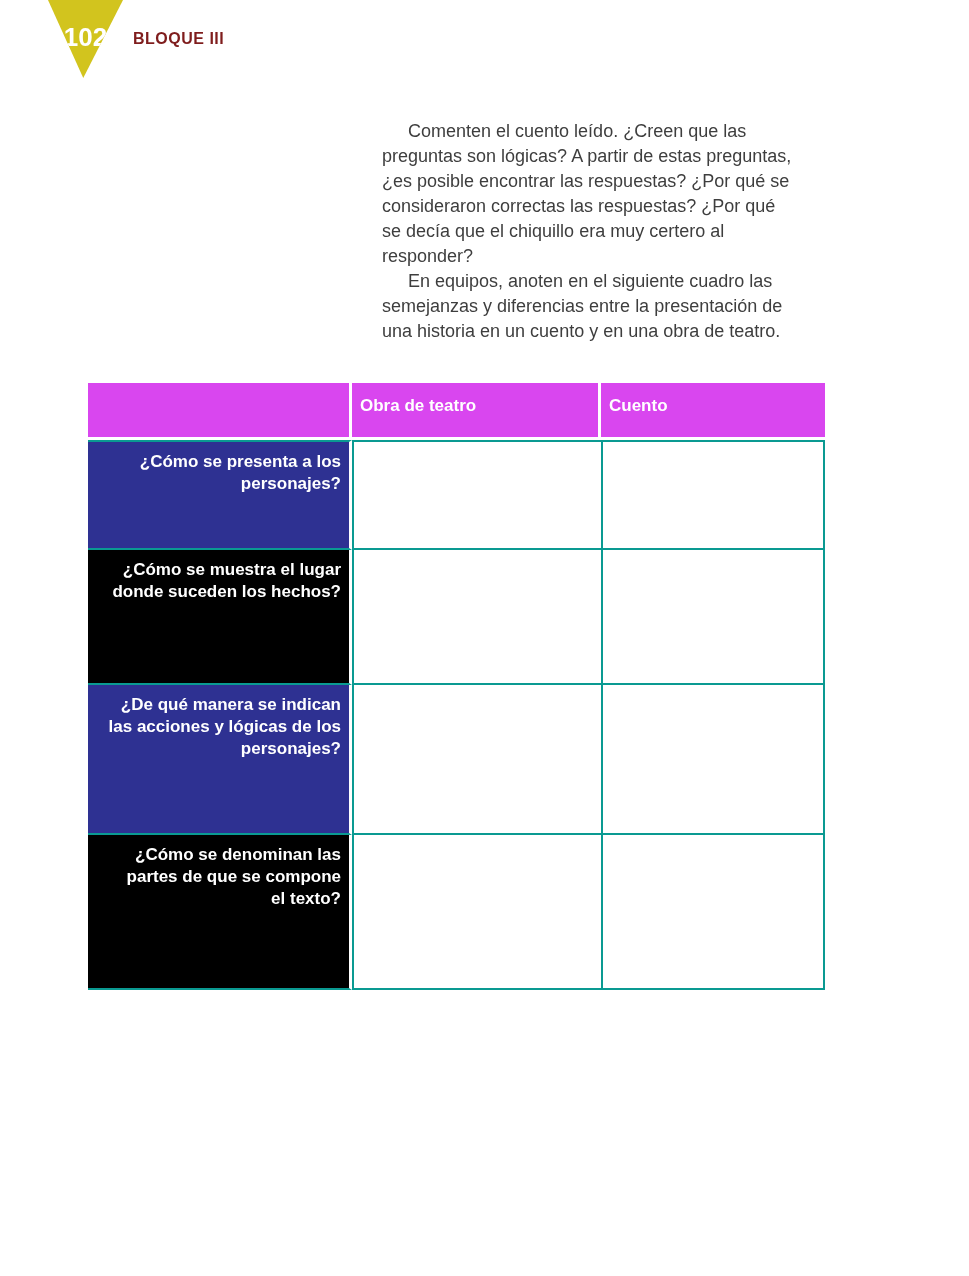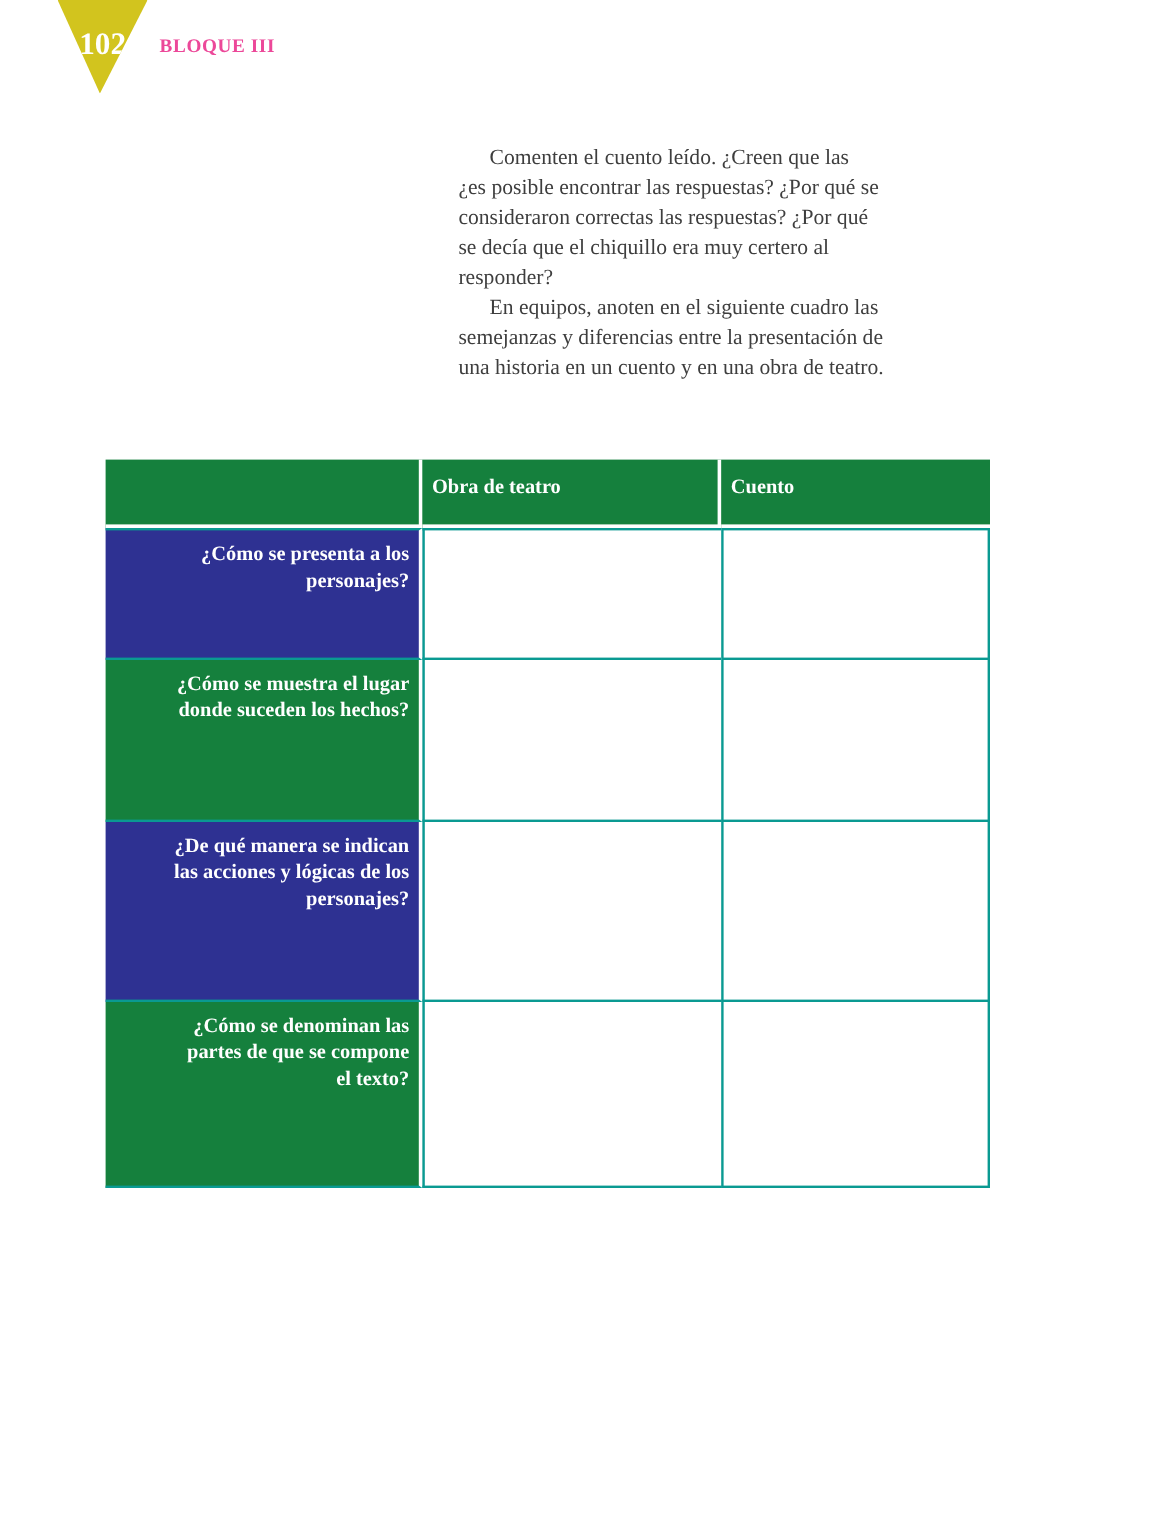--- a/index.html
+++ b/index.html
@@ -1,68 +1,68 @@
 <!DOCTYPE html>
 <html><head>
 <meta charset="utf-8">
 <style>
   html,body{margin:0;padding:0;background:#ffffff;}
   .page{
     position:relative;
     width:969px;height:1276px;
     background:#ffffff;
-    font-family:Liberation Serif, serif;
+    font-family:Liberation Sans, sans-serif;
     overflow:hidden;
   }
   
   .triangle{
     position:absolute;left:48px;top:0;width:75px;height:78px;
     background:#d2c41e;
     clip-path:polygon(0 0,100% 0,47% 100%);
     display:flex;justify-content:center;align-items:flex-start;
   }
   .pagenum{
     color:#ffffff;font-weight:bold;font-size:26px;line-height:1;
     padding-top:24px;
   }
   .bloque{
     position:absolute;left:133px;top:30px;
-    color:#ec4899;font-weight:bold;font-size:16px;letter-spacing:0.5px;
+    color:#7f1d1d;font-weight:bold;font-size:16px;letter-spacing:0.5px;
   }
   
   .textblock{
     position:absolute;left:382px;width:460px;
     color:#3e3e3e;font-size:18px;line-height:25px;
   }
   .intro{top:119px;}
   .outro{top:1044px;}
   .para div{white-space:nowrap;}
   .para div:first-child{text-indent:26px;}
   
   .qtable{
     position:absolute;left:88px;top:383px;
     display:grid;
     grid-template-columns:264px 249px 224px;
     grid-template-rows:57px 110px 135px 150px 155px;
   }
   .cell{box-sizing:border-box;}
   .h{
-    background:#15803d;color:#ffffff;font-weight:bold;font-size:17px;
+    background:#d946ef;color:#ffffff;font-weight:bold;font-size:17px;
     padding:13px 8px 0 8px;border-bottom:3px solid #ffffff;
   }
   .h.sep{border-right:3px solid #ffffff;}
   .q{
     color:#ffffff;font-weight:bold;font-size:17px;line-height:22px;
     padding:9px 8px 0 8px;
     border-right:3px solid #ffffff;
     border-bottom:2px solid #0a9a92;
   }
   .q div{white-space:nowrap;text-align:right;}
   .q.blue{background:#2e3192;}
-  .q.teal{background:#15803d;}
+  .q.teal{background:#000000;}
   .d{
     background:#ffffff;
     border-left:2px solid #0a9a92;
     border-bottom:2px solid #0a9a92;
     font-size:17px;color:#3e3e3e;padding:8px;
   }
   .d.edge{border-right:2px solid #0a9a92;}
   .d.top, .q.top{border-top:2px solid #0a9a92;}
 </style>
 </head>
@@ -71,20 +71,21 @@
 <div class="page">
 
   <div class="triangle">
     <span class="pagenum">102</span>
   </div>
   <div class="bloque">BLOQUE III</div>
 
   <div class="textblock intro">
     <div class="para">
         <div>Comenten el cuento leído. ¿Creen que las</div>
+        <div>preguntas son lógicas? A partir de estas preguntas,</div>
         <div>¿es posible encontrar las respuestas? ¿Por qué se</div>
         <div>consideraron correctas las respuestas? ¿Por qué</div>
         <div>se decía que el chiquillo era muy certero al</div>
         <div>responder?</div>
       </div>
     <div class="para">
         <div>En equipos, anoten en el siguiente cuadro las</div>
         <div>semejanzas y diferencias entre la presentación de</div>
         <div>una historia en un cuento y en una obra de teatro.</div>
       </div>

